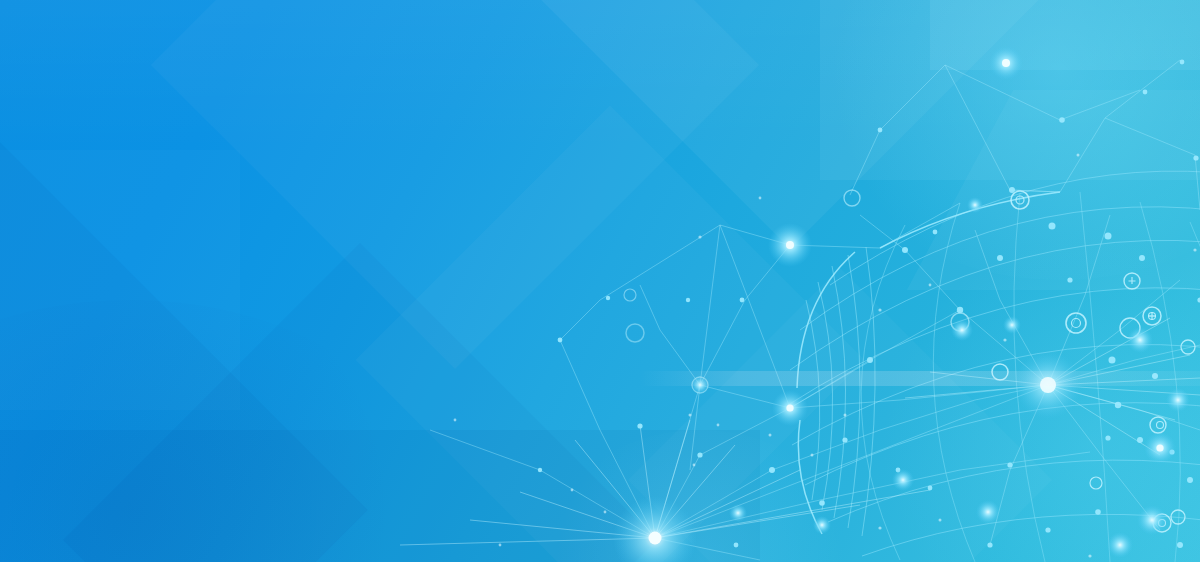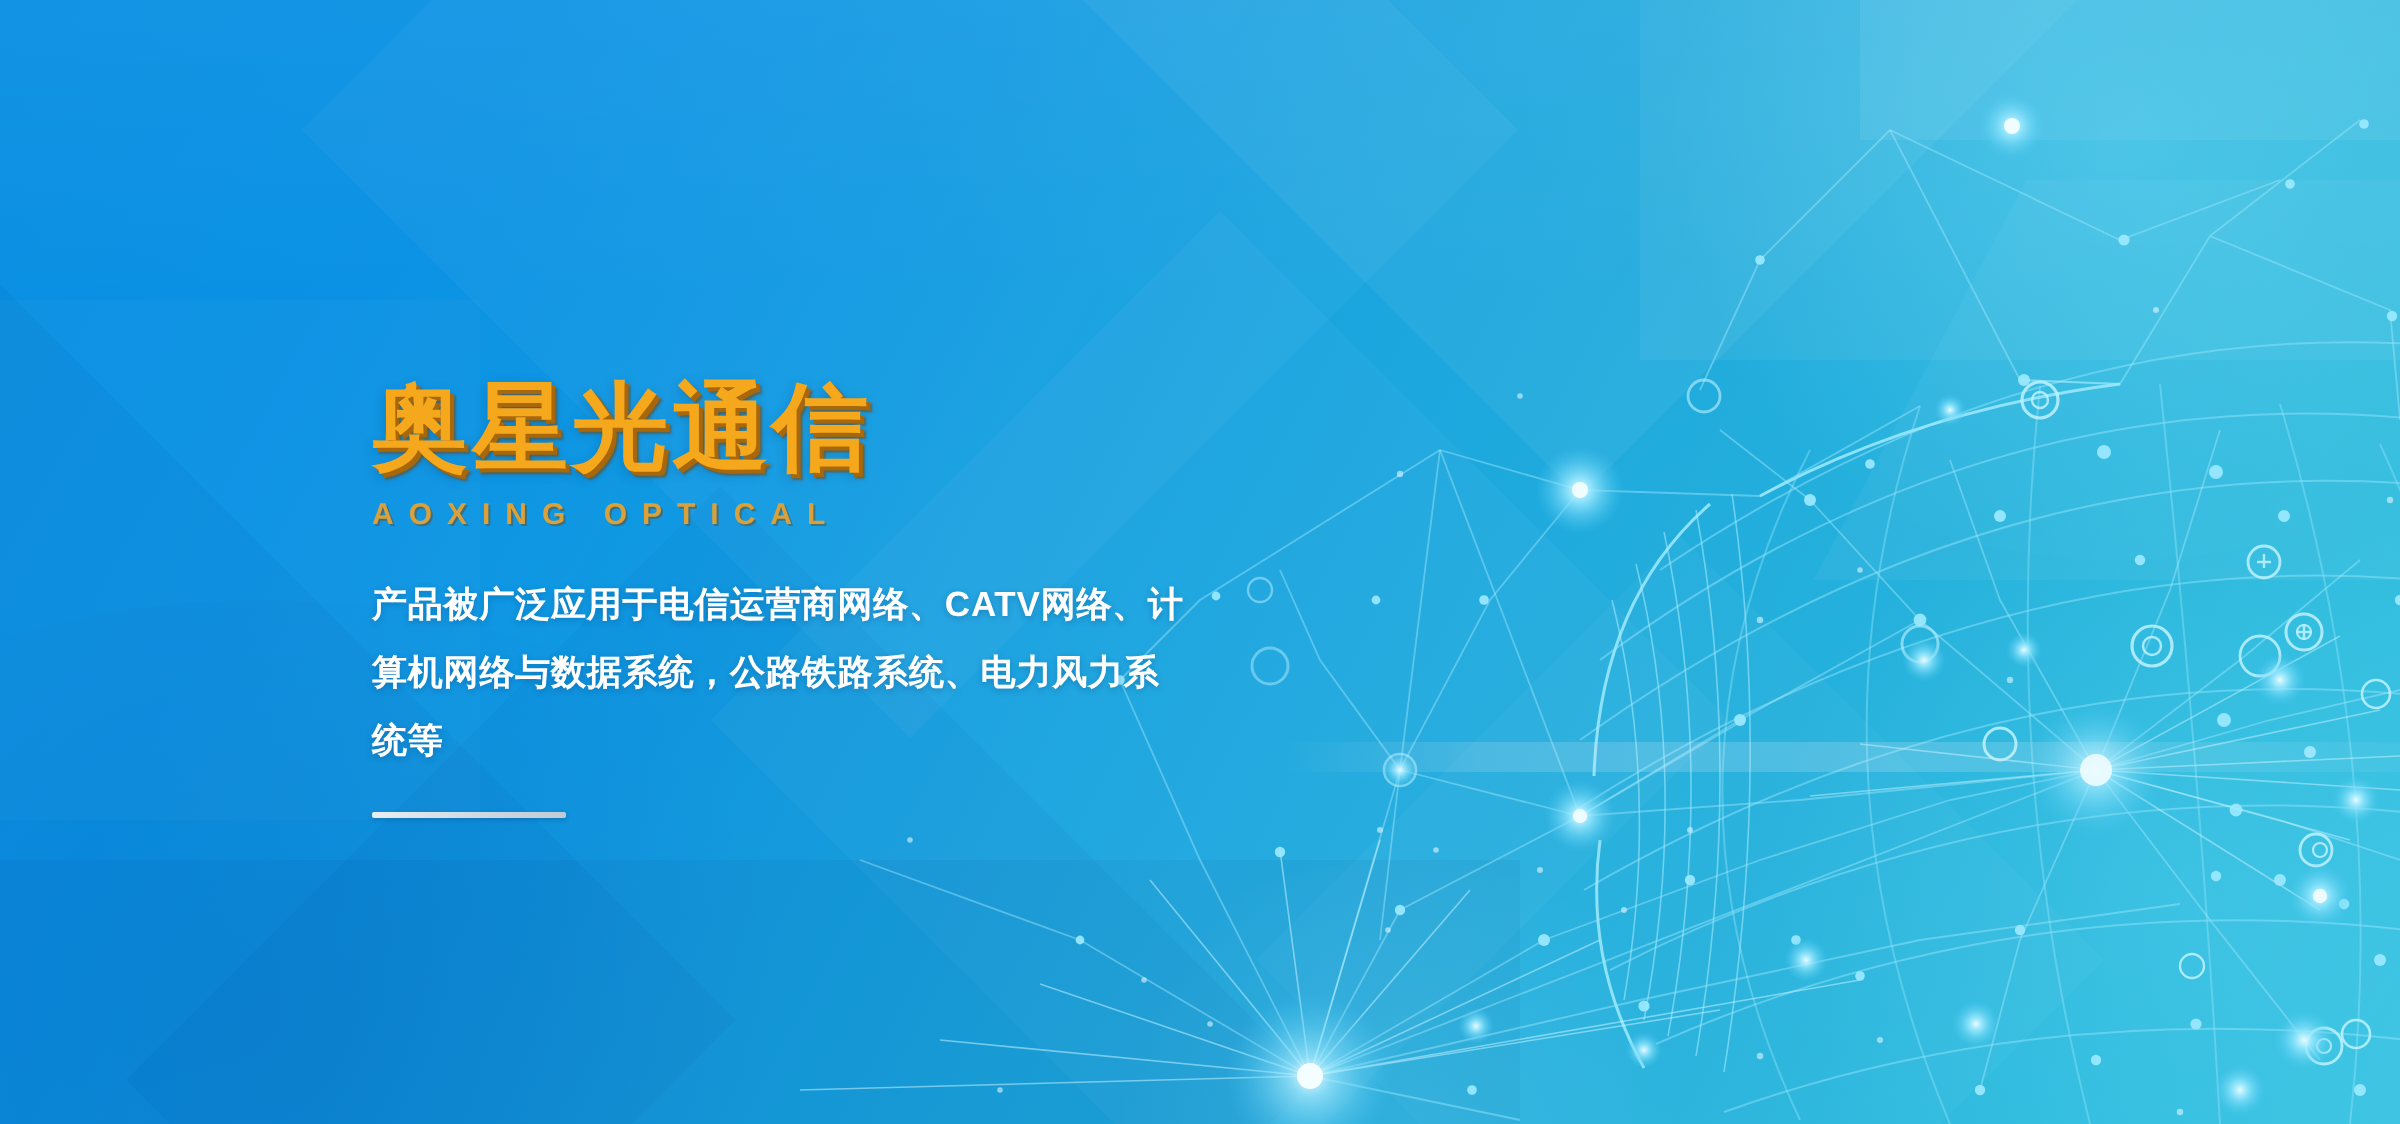--- a/index.html
+++ b/index.html
@@ -370,20 +370,14 @@
         <circle cx="738" cy="513" r="9" fill="url(#nodeGlow)"></circle>
         <circle cx="700" cy="385" r="9" fill="url(#nodeGlow)"></circle>
         <circle cx="822" cy="525" r="9" fill="url(#nodeGlow)"></circle>
       </g>
 
     </g>
   </svg>
 
   <div class="lightband"></div>
 
-  <div class="content">
-    <div class="title">奥星光通信</div>
-    <div class="subtitle">AOXING OPTICAL</div>
-    <div class="desc">产品被广泛应用于电信运营商网络、CATV网络、计算机网络与数据系统，公路铁路系统、电力风力系统等</div>
-    <div class="divider"></div>
-  </div>
 
 </div>
 
 </body></html>

